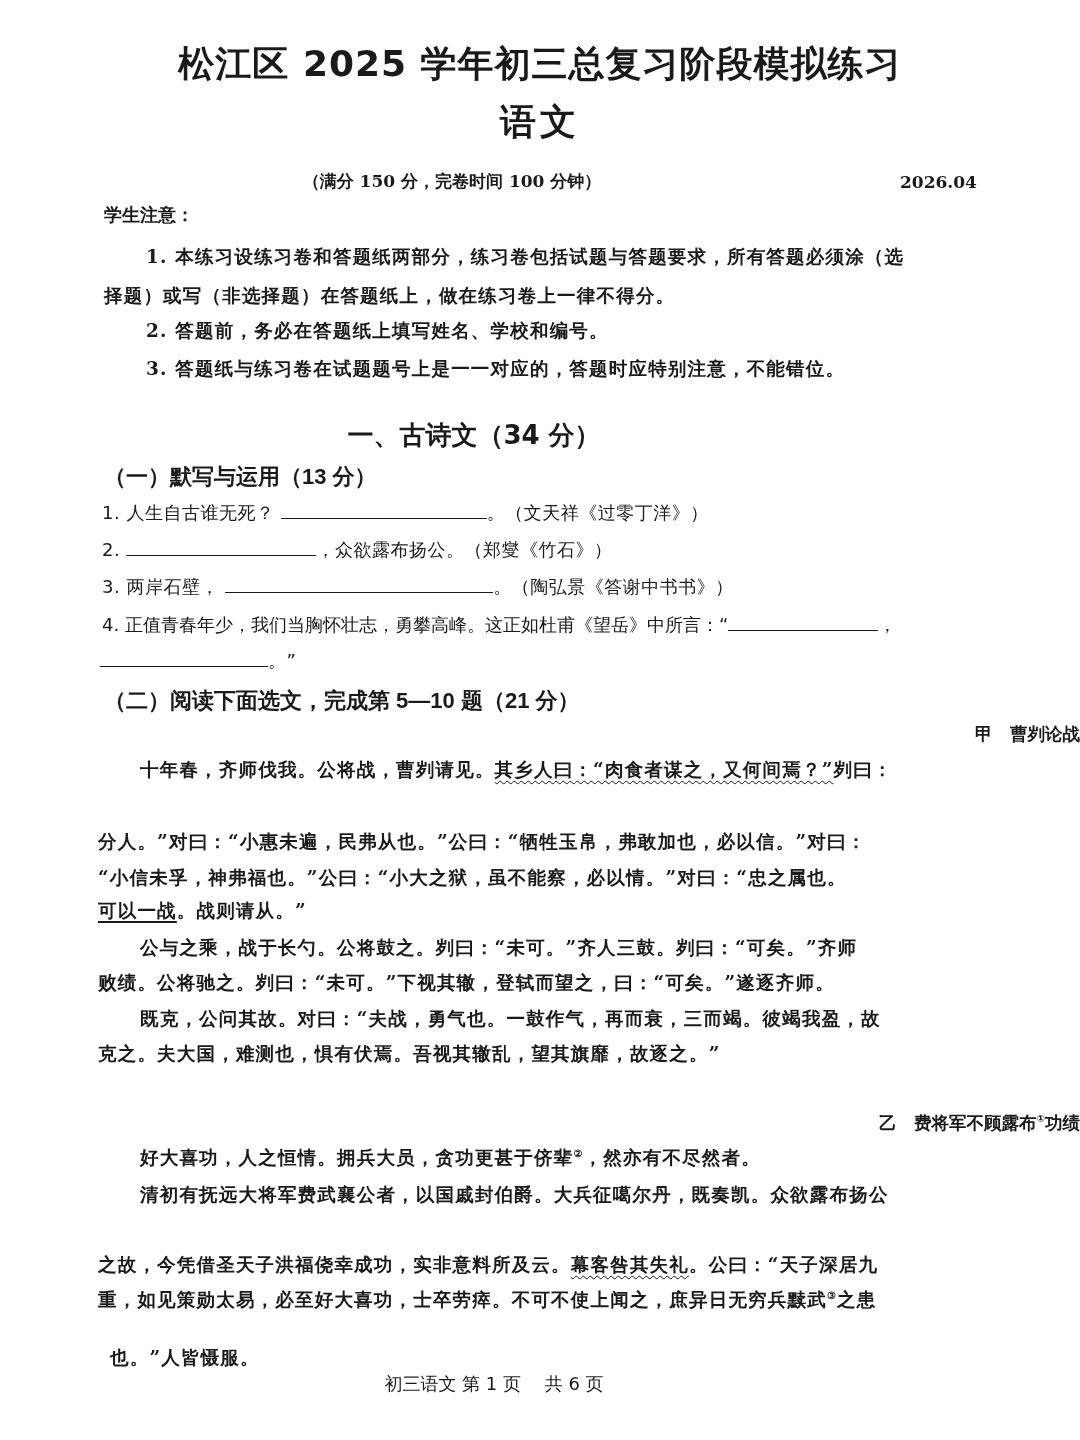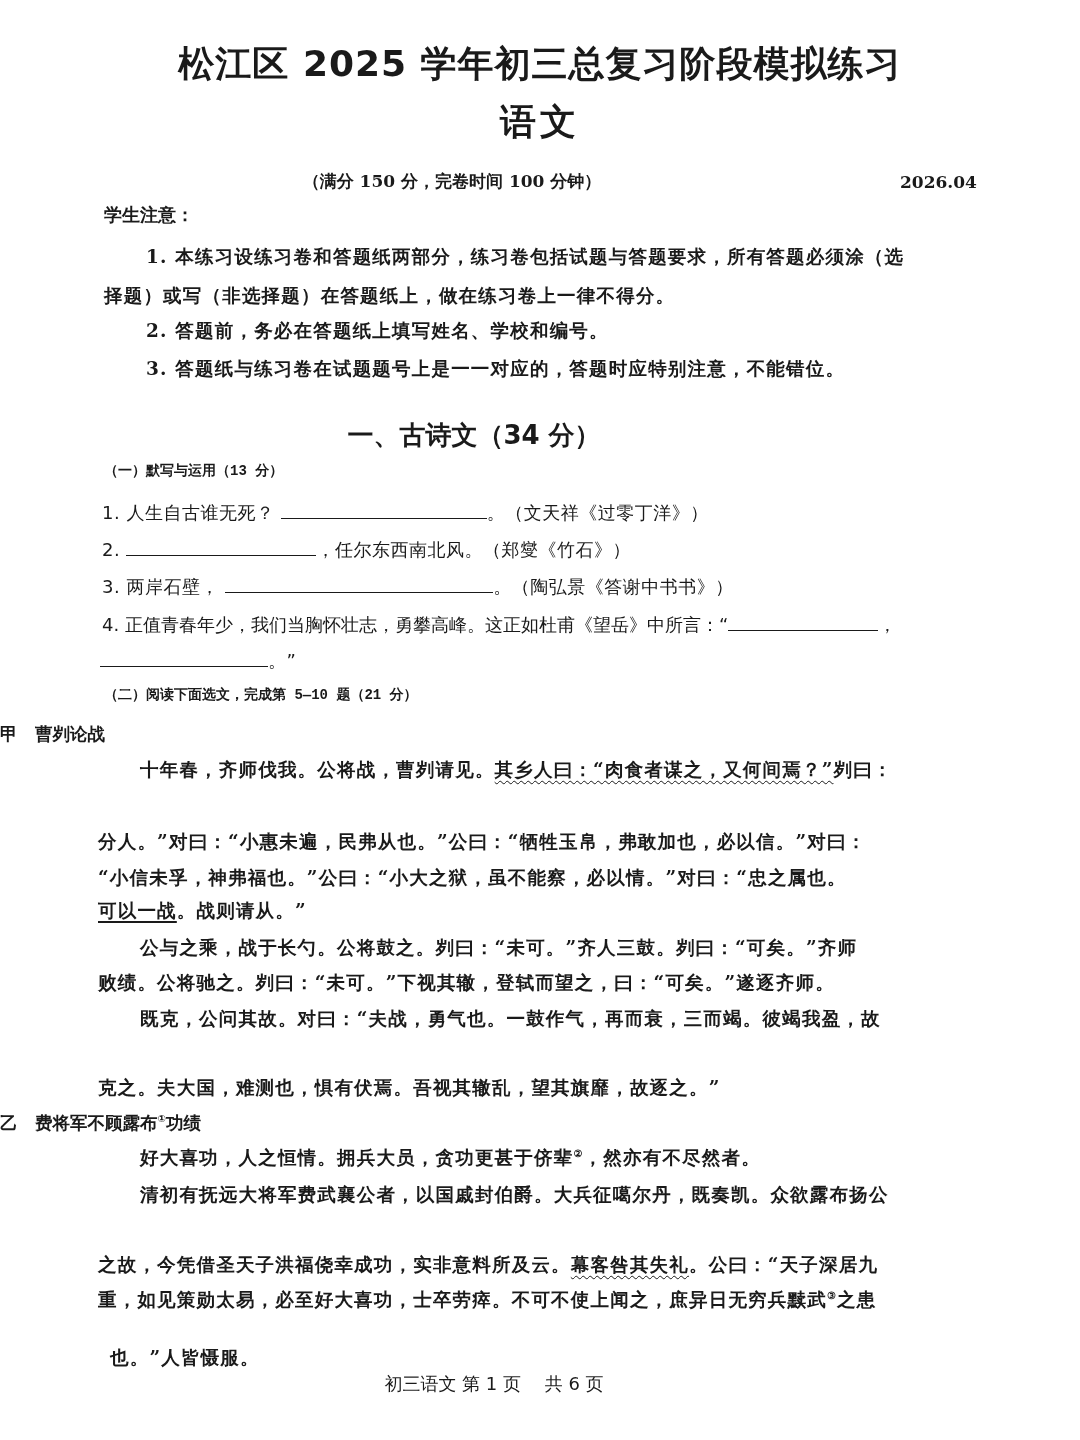--- a/index.html
+++ b/index.html
@@ -61,38 +61,38 @@
       letter-spacing: 1.2px;
     }
     .section-title {
       left: 0; width: 948px; top: 418px;
       text-align: center;
       font-family: "DejaVu Sans", "Liberation Sans", sans-serif;
       font-weight: bold;
       font-size: 26px;
     }
     .sub-title {
-      font-family: Liberation Mono, monospace;
+      font-family: Liberation Sans, sans-serif;
       font-weight: bold;
-      font-size: 14px;
+      font-size: 22px;
     }
     .q-line {
       font-family: "DejaVu Sans", "Liberation Sans", sans-serif;
       font-size: 18px;
       letter-spacing: 0.5px;
     }
     .blank {
       display: inline-block;
       border-bottom: 1.5px solid #1a1a1a;
       height: 18px;
       vertical-align: baseline;
     }
     .passage-title {
       left: 0; width: 1080px;
-      text-align: left;
+      text-align: right;
       font-family: "DejaVu Sans", "Liberation Sans", sans-serif;
       font-weight: bold;
       font-size: 17.5px;
     }
     .wavy {
       text-decoration: underline wavy #1a1a1a;
       text-underline-offset: 4px;
       text-decoration-thickness: 1.2px;
     }
     .straight {
@@ -132,21 +132,21 @@
   <div class="abs sub-title" style="left:104px; top:462px;">（一）默写与运用（13 分）</div>
 
   <div class="abs q-line" style="left:102px; top:500px;">
     <span>1.</span>
     <span>人生自古谁无死？</span>
     <span class="blank" style="width:206px;"></span><span>。（文天祥《过零丁洋》）</span>
   </div>
 
   <div class="abs q-line" style="left:102px; top:537px;">
     <span>2.</span>
-    <span class="blank" style="width:190px;"></span><span>，任尔东西南北风。（郑燮《竹石》）</span>
+    <span class="blank" style="width:190px;"></span><span>，众欲露布扬公。（郑燮《竹石》）</span>
   </div>
 
   <div class="abs q-line" style="left:102px; top:574px;">
     <span>3.</span>
     <span>两岸石壁，</span>
     <span class="blank" style="width:268px;"></span><span>。（陶弘景《答谢中书书》）</span>
   </div>
 
   <div class="abs q-line" style="left:102px; top:612px; letter-spacing:0;">
     <span>4.</span>
@@ -164,21 +164,21 @@
     <span>十年春，齐师伐我。公将战，曹刿请见。</span><span class="wavy">其乡人曰：“肉食者谋之，又何间焉？”</span><span>刿曰：</span>
   </div>
   <div class="abs body-line" style="left:98px; top:829px;">分人。”对曰：“小惠未遍，民弗从也。”公曰：“牺牲玉帛，弗敢加也，必以信。”对曰：</div>
   <div class="abs body-line" style="left:98px; top:865px;">“小信未孚，神弗福也。”公曰：“小大之狱，虽不能察，必以情。”对曰：“忠之属也。</div>
   <div class="abs body-line" style="left:98px; top:898px;">
     <span class="straight">可以一战</span><span>。战则请从。”</span>
   </div>
   <div class="abs body-line" style="left:140px; top:935px;">公与之乘，战于长勺。公将鼓之。刿曰：“未可。”齐人三鼓。刿曰：“可矣。”齐师</div>
   <div class="abs body-line" style="left:98px; top:970px;">败绩。公将驰之。刿曰：“未可。”下视其辙，登轼而望之，曰：“可矣。”遂逐齐师。</div>
   <div class="abs body-line" style="left:140px; top:1006px;">既克，公问其故。对曰：“夫战，勇气也。一鼓作气，再而衰，三而竭。彼竭我盈，故</div>
-  <div class="abs body-line" style="left:98px; top:1041px;margin-top:34px;">克之。夫大国，难测也，惧有伏焉。吾视其辙乱，望其旗靡，故逐之。”</div>
+  <div class="abs body-line" style="left:98px; top:1041px;">克之。夫大国，难测也，惧有伏焉。吾视其辙乱，望其旗靡，故逐之。”</div>
 
   <div class="abs passage-title" style="top:1111px;">
     <span>乙　费将军不顾露布</span><sup class="fn">①</sup><span>功绩</span>
   </div>
 
   <div class="abs body-line" style="left:140px; top:1145px;">
     <span>好大喜功，人之恒情。拥兵大员，贪功更甚于侪辈</span><sup class="fn">②</sup><span>，然亦有不尽然者。</span>
   </div>
   <div class="abs body-line" style="left:140px; top:1182px;">清初有抚远大将军费武襄公者，以国戚封伯爵。大兵征噶尔丹，既奏凯。众欲露布扬公</div>
   <div class="abs body-line" style="left:98px; top:1252px;">

